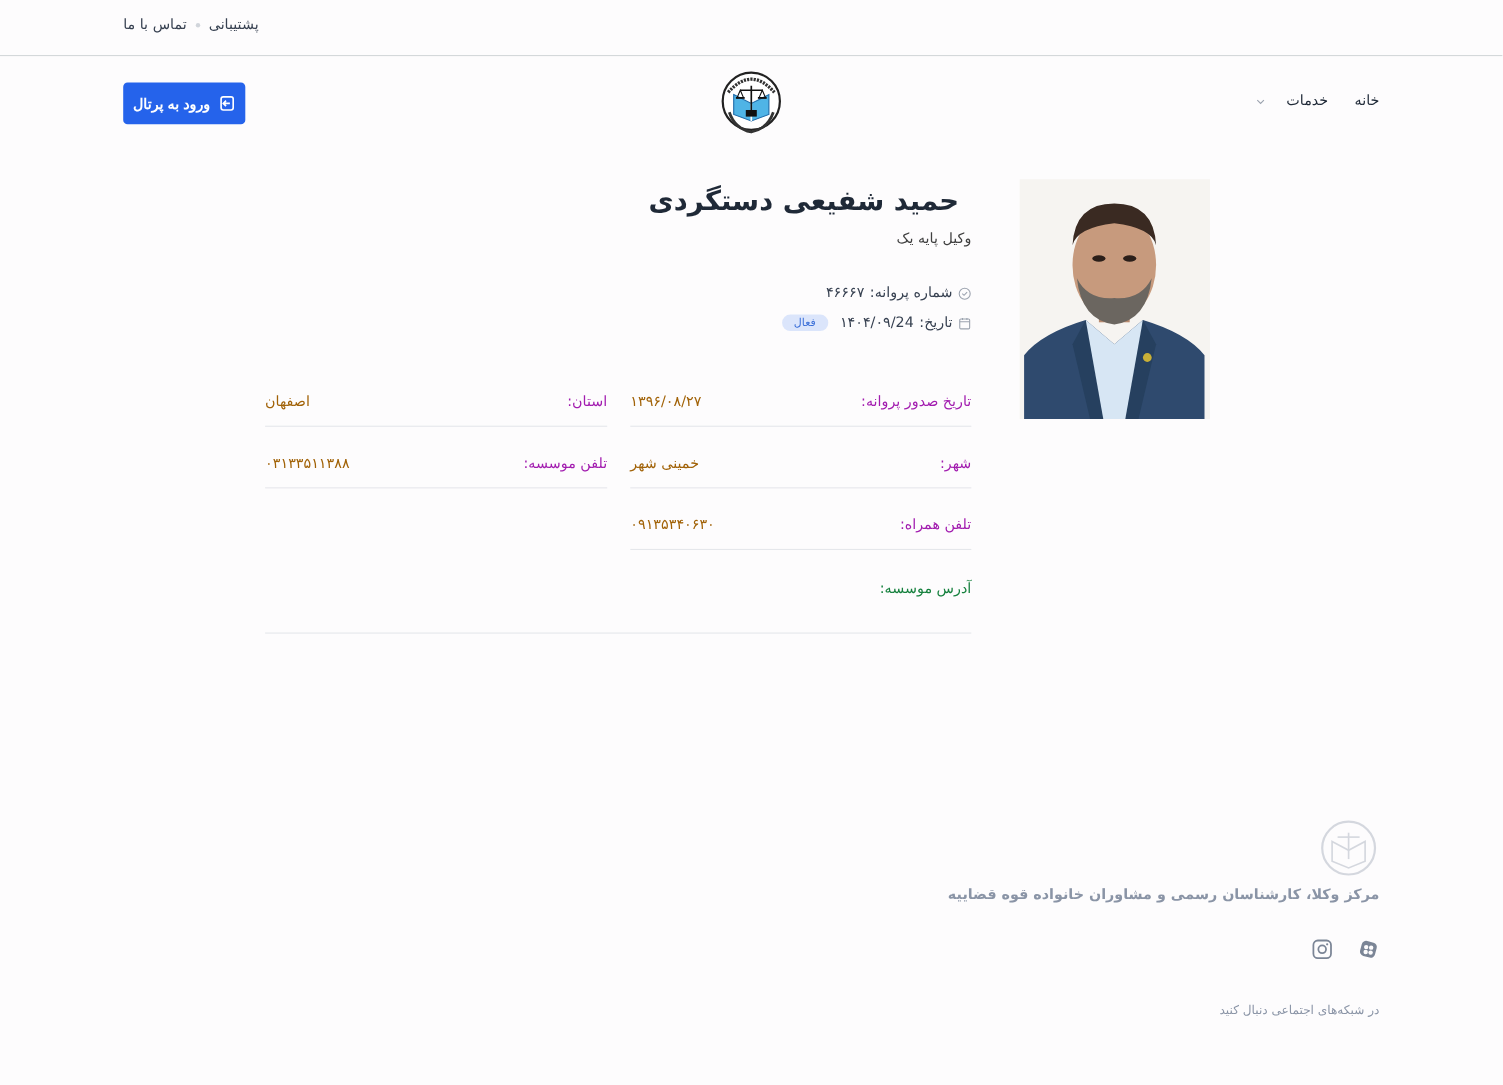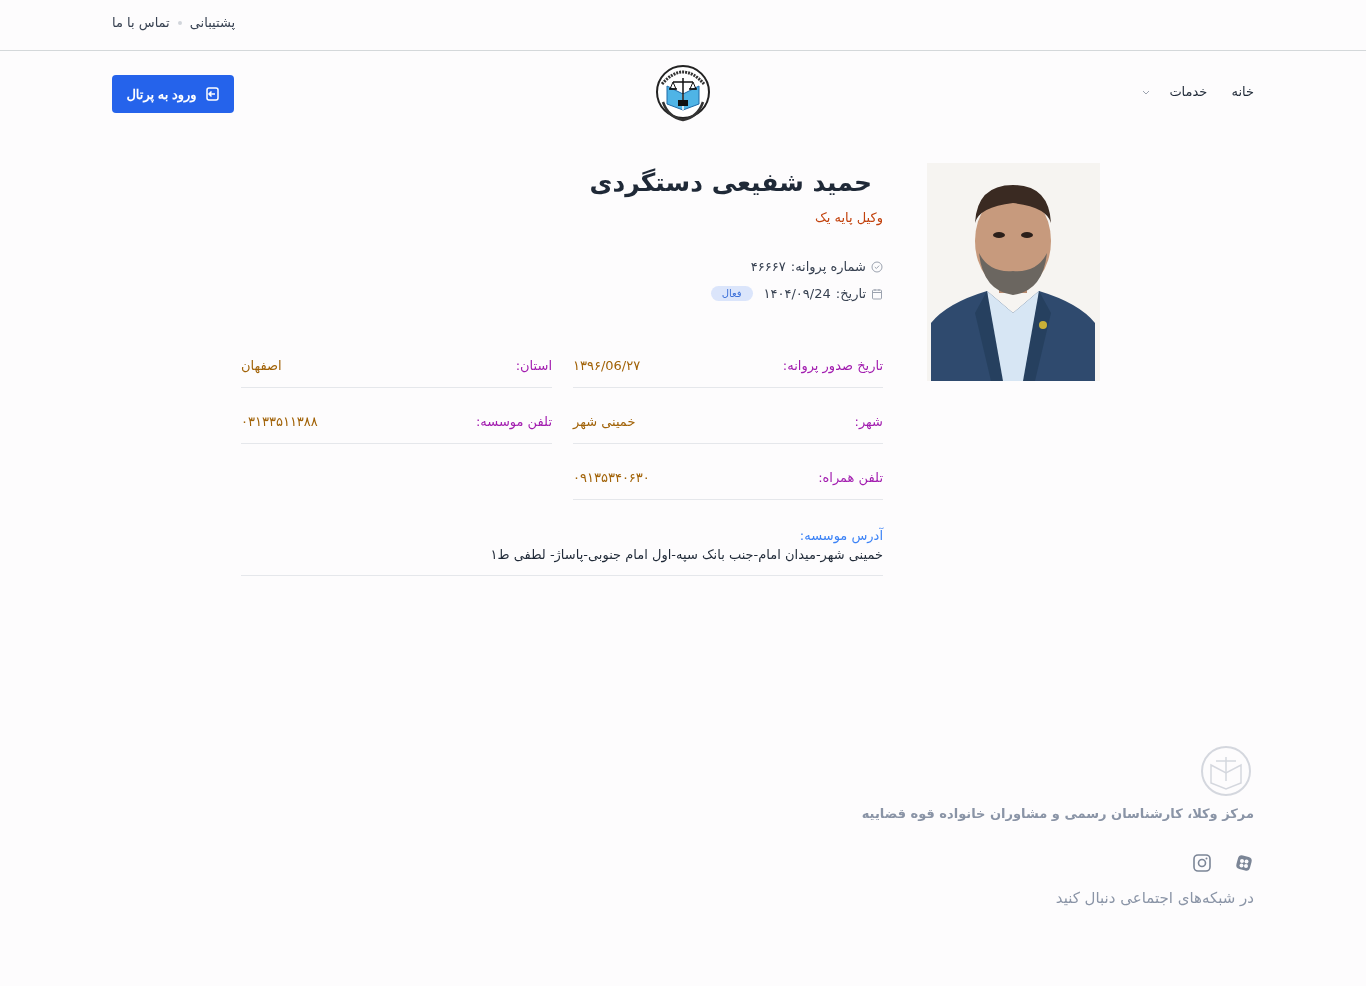--- a/index.html
+++ b/index.html
@@ -27,38 +27,38 @@
     
     .header { position: absolute; left: 0; top: 52px; width: 1366px; height: 82px; }
     .nav {
       position: absolute; right: 112px; top: 32px;
       display: flex; gap: 24px; align-items: center; font-size: 13px; color: #1f2937;
     }
     .nav .item { display: flex; align-items: center; gap: 18px; cursor: pointer; }
     .nav .chev { width: 10px; height: 10px; color: #9ca3af; }
     .logo { position: absolute; left: 654px; top: 10px; width: 58px; height: 62px; }
     .portal-btn {
-      position: absolute; left: 112px; top: 23px; width: 122px; height: 38px;
+      position: absolute; left: 112px; top: 23px; width: 111px; height: 38px;
       background: #2563eb; border-radius: 4px; color: #fff;
       display: flex; align-items: center; justify-content: center; gap: 7px;
       font-size: 13px; font-weight: bold; cursor: pointer; border: none;
     }
     .portal-btn svg { width: 16px; height: 16px; }
 
     
     .photo {
       position: absolute; left: 927px; top: 163px; width: 173px; height: 218px;
       background: #f7f5f2; overflow: hidden;
     }
     .name {
       position: absolute; right: 494px; top: 168px; font-size: 25px; font-weight: bold; color: #1f2937;
       white-space: nowrap;
     }
     .title {
-      position: absolute; right: 483px; top: 210px; font-size: 13px; color: #c2410c;
+      position: absolute; right: 483px; top: 210px; font-size: 13px; color: #404040;
     }
     .meta-row {
       position: absolute; right: 483px; display: flex; align-items: center; gap: 5px;
       font-size: 13px; color: #374151; white-space: nowrap;
     }
     .meta-row svg { width: 12px; height: 12px; color: #9ca3af; }
     .badge {
       background: #dbe5fb; color: #3b6fd8; font-size: 10px; padding: 2px 11px;
       border-radius: 14px; margin-right: 6px;
     }
@@ -68,35 +68,35 @@
       position: absolute; height: 44px; border-bottom: 1px solid #e5e7eb;
       display: flex; justify-content: space-between; align-items: center;
       font-size: 13px;
     }
     .field .lbl { color: #a21caf; }
     .field .val { color: #a16207; }
     .address {
       position: absolute; left: 241px; top: 528px; width: 642px; height: 48px;
       border-bottom: 1px solid #e5e7eb; font-size: 13px;
     }
-    .address .lbl { color: #3b82f6; display: block; margin-bottom: 4px; }
+    .address .lbl { color: #15803d; display: block; margin-bottom: 4px; }
     .address .val { color: #1f2937; display: block; }
 
     
     .footer-logo { position: absolute; left: 1199px; top: 743px; width: 54px; height: 56px; opacity: 0.35; }
     .footer-text {
       position: absolute; right: 112px; top: 806px; font-size: 13px; color: #8a94a6; font-weight: bold;
       white-space: nowrap;
     }
     .social {
       position: absolute; right: 112px; top: 853px; display: flex; gap: 22px; align-items: center;
     }
     .social svg { width: 20px; height: 20px; color: #7b8596; cursor: pointer; }
     .follow {
-      position: absolute; right: 112px; top: 889px; font-size: 15px; color: #8a94a6; white-space: nowrap;
+      position: absolute; right: 112px; top: 912px; font-size: 11px; color: #8a94a6; white-space: nowrap;
     }
   </style>
 </head>
 <body>
 
 <div class="topbar">
   <div class="toplinks">
     <a href="#">پشتیبانی</a>
     <span class="dot"></span>
     <a href="#">تماس با ما</a>
@@ -176,42 +176,41 @@
       <line x1="4" y1="1" x2="4" y2="3" stroke="currentColor" stroke-width="1"></line>
       <line x1="8" y1="1" x2="8" y2="3" stroke="currentColor" stroke-width="1"></line>
     </svg>
   <span>تاریخ:</span>
   <span>۱۴۰۴/۰۹/24</span>
   <span class="badge">فعال</span>
 </div>
 
 <div class="field" style="left:573px; top:344px; width:310px;">
   <span class="lbl">تاریخ صدور پروانه:</span>
-  <span class="val">۱۳۹۶/06/۲۷</span>
+  <span class="val">۱۳۹۶/۰۸/۲۷</span>
 </div>
 <div class="field" style="left:241px; top:344px; width:311px;">
   <span class="lbl">استان:</span>
   <span class="val">اصفهان</span>
 </div>
 <div class="field" style="left:573px; top:400px; width:310px;">
   <span class="lbl">شهر:</span>
   <span class="val">خمینی شهر</span>
 </div>
 <div class="field" style="left:241px; top:400px; width:311px;">
   <span class="lbl">تلفن موسسه:</span>
   <span class="val">۰۳۱۳۳۵۱۱۳۸۸</span>
 </div>
 <div class="field" style="left:573px; top:456px; width:310px;">
   <span class="lbl">تلفن همراه:</span>
   <span class="val">۰۹۱۳۵۳۴۰۶۳۰</span>
 </div>
 
 <div class="address">
   <span class="lbl">آدرس موسسه:</span>
-  <span class="val">خمینی شهر-میدان امام-جنب بانک سپه-اول امام جنوبی-پاساژ- لطفی ط۱</span>
 </div>
 
 <svg class="footer-logo" viewBox="0 0 54 56">
   <circle cx="27" cy="28" r="24" fill="none" stroke="#8a94a6" stroke-width="2"></circle>
   <path d="M12 22 L27 30 L42 22 L42 40 L27 46 L12 40 Z" fill="none" stroke="#8a94a6" stroke-width="1.5"></path>
   <line x1="27" y1="14" x2="27" y2="38" stroke="#8a94a6" stroke-width="1.5"></line>
   <line x1="17" y1="18" x2="37" y2="18" stroke="#8a94a6" stroke-width="1.5"></line>
 </svg>
 <div class="footer-text">مرکز وکلا، کارشناسان رسمی و مشاوران خانواده قوه قضاییه</div>
 

